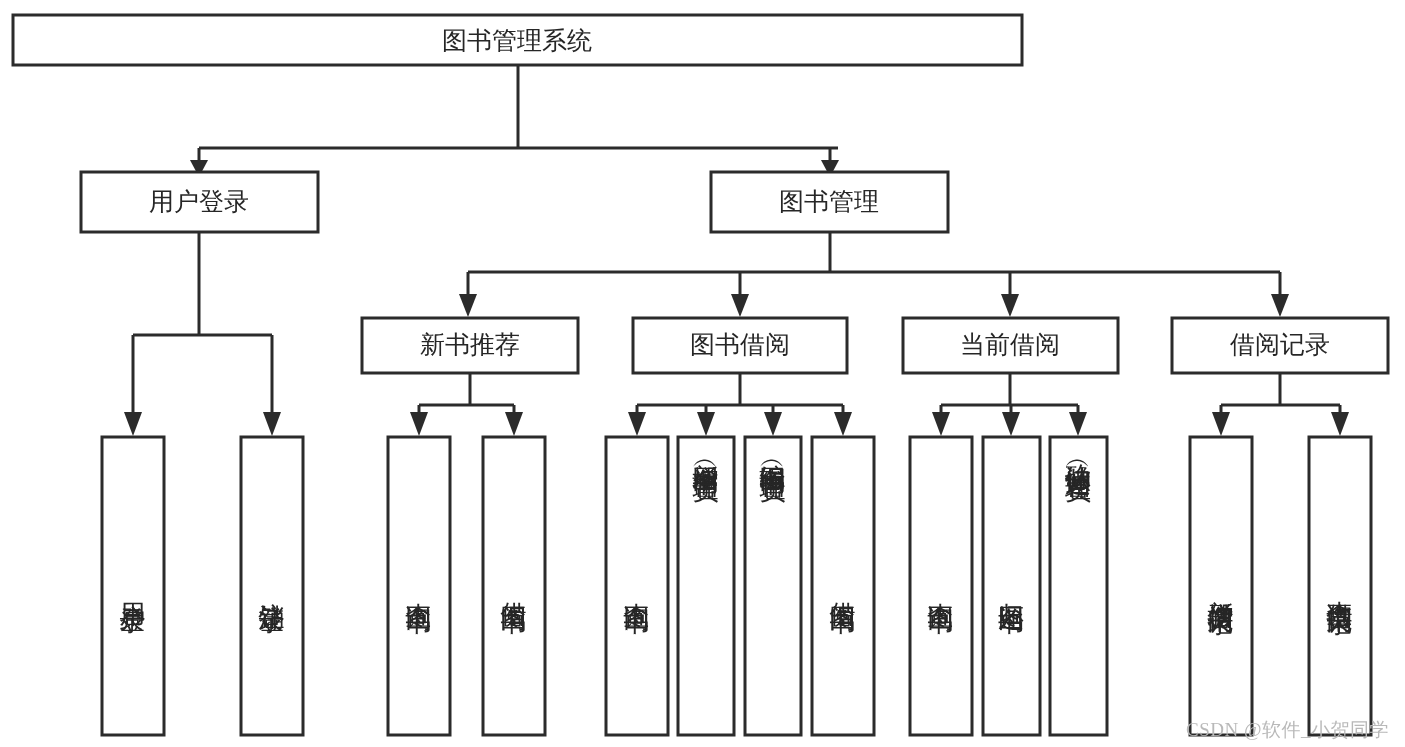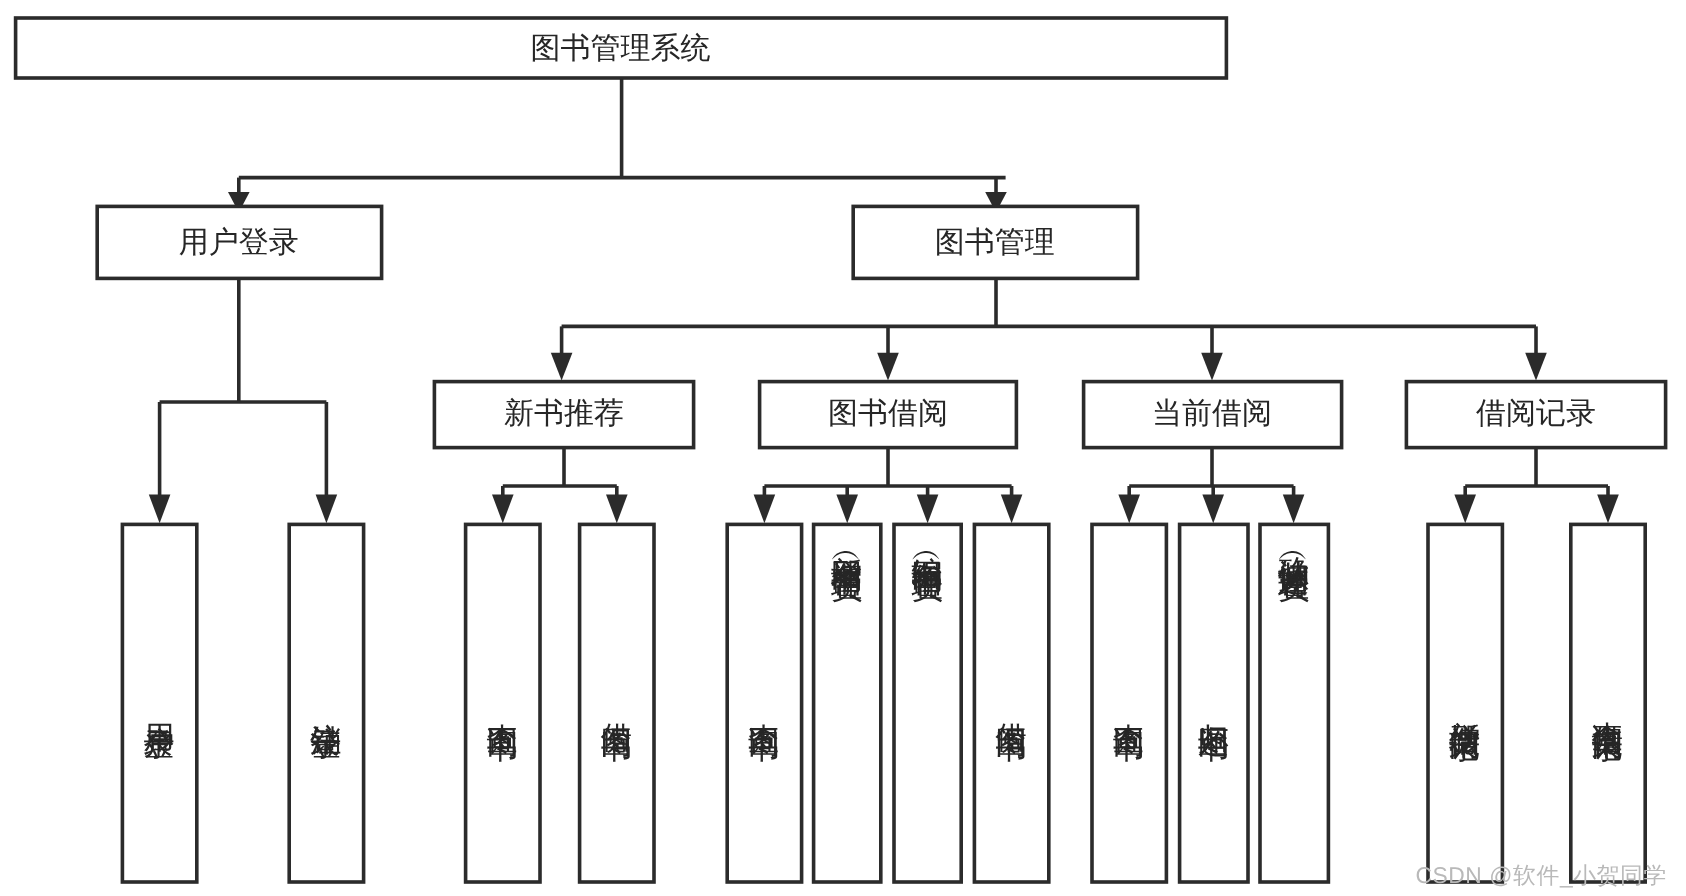--- a/index.html
+++ b/index.html
@@ -69,21 +69,21 @@
     line-height: 1.08;
     color: #262626;
     letter-spacing: 2px;
     white-space: nowrap;
     text-align: center;
   }
   .watermark {
     position: absolute;
     right: 6px;
     bottom: 4px;
-    font-family: Liberation Sans, sans-serif;
+    font-family: Liberation Serif, serif;
     font-size: 19px;
     color: #b9b9b9;
     letter-spacing: 0.5px;
     white-space: nowrap;
     pointer-events: none;
   }
 </style>
 </head>
 <body>
 

